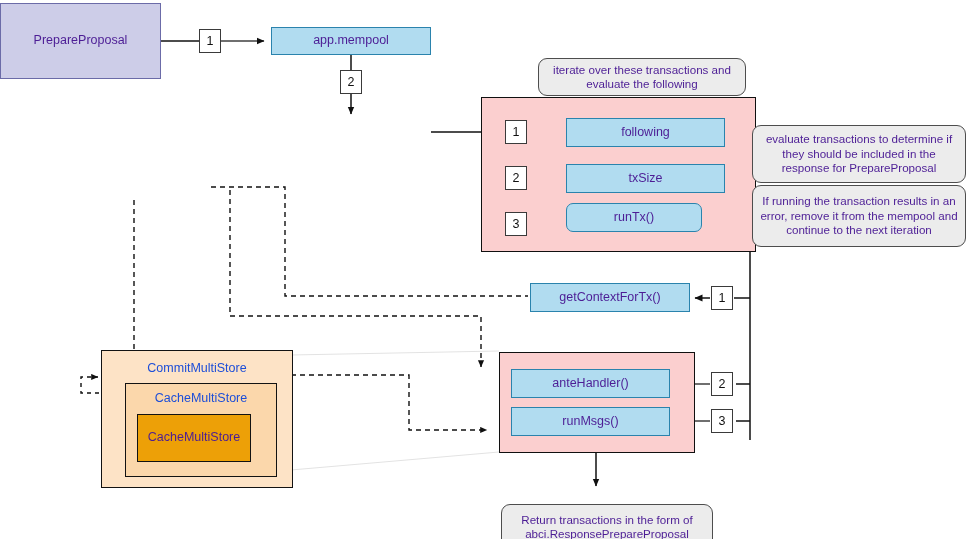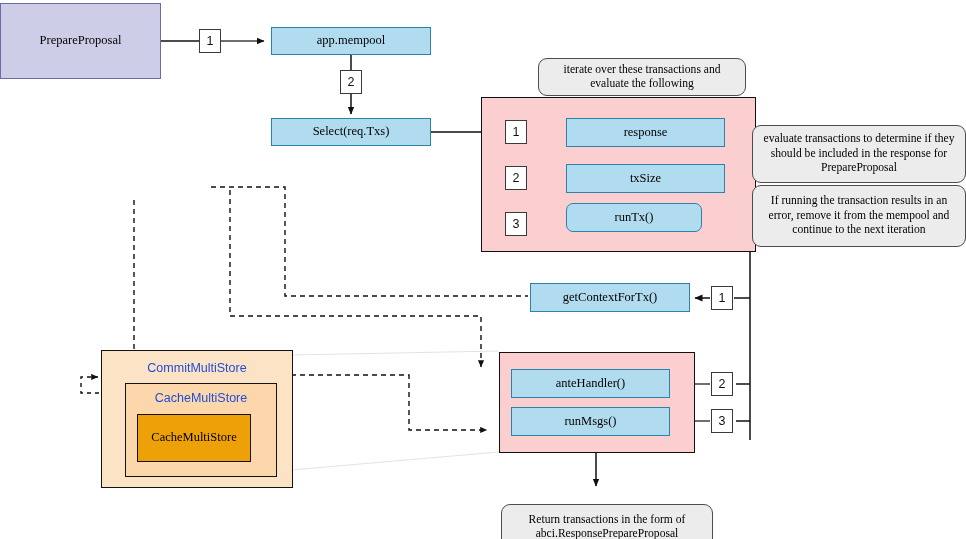--- a/index.html
+++ b/index.html
@@ -1,18 +1,18 @@
 <!DOCTYPE html>
 <html><head>
 <meta charset="utf-8">
 <style>
   html,body{margin:0;padding:0;background:#ffffff;}
   body{width:966px;height:539px;font-family:"Liberation Sans",sans-serif;overflow:hidden;}
   #stage{position:relative;width:966px;height:539px;background:#fff;}
-  .node{position:absolute;box-sizing:border-box;display:flex;align-items:center;justify-content:center;text-align:center;font-size:12.5px;color:#000000;line-height:1.25;font-family:Liberation Serif, serif;}
+  .node{position:absolute;box-sizing:border-box;display:flex;align-items:center;justify-content:center;text-align:center;font-size:12.5px;color:#4c1d95;line-height:1.25;}
   .blue{background:#b1dcf0;border:1.4px solid #2a83ad;}
   .purple{background:#cdcde8;border:1.4px solid #6b6ba8;}
   .pinkgroup{background:#fbcfcf;border:1.4px solid #101010;}
   .note{background:#ececec;border:1.4px solid #4d4d4d;border-radius:9px;padding:4px 6px;font-size:11.6px;}
   .orangeouter{background:#fde3c6;border:1.4px solid #121212;}
   .orangemid{background:#fbd7ab;border:1.4px solid #121212;}
   .orangecore{background:#eda007;border:1.4px solid #121212;}
   .grpLabel{position:absolute;width:100%;text-align:center;font-size:12.5px;color:#1d4ed8;}
   .badge{position:absolute;box-sizing:border-box;width:22px;height:24px;background:#ffffff;border:1.5px solid #3a3a3a;display:flex;align-items:center;justify-content:center;font-size:12.5px;color:#111;}
   svg.layer{position:absolute;left:0;top:0;width:966px;height:539px;pointer-events:none;}
@@ -87,39 +87,36 @@
   </div>
 
   <div class="node blue" style="left:271px;top:27px;width:160px;height:28px;">
     <span>app.mempool</span>
   </div>
 
   <div class="badge" style="left:340px;top:70px;">
     <span>2</span>
   </div>
 
-  <div class="node blue" style="left:271px;top:118px;width:160px;height:28px;">
-    <span>Select(req.Txs)</span>
-  </div>
 
 
   <div class="node pinkgroup" style="left:481px;top:97px;width:275px;height:155px;display:block;"></div>
 
   <div class="badge" style="left:505px;top:120px;">
     <span>1</span>
   </div>
   <div class="badge" style="left:505px;top:166px;">
     <span>2</span>
   </div>
   <div class="badge" style="left:505px;top:212px;">
     <span>3</span>
   </div>
 
   <div class="node blue" style="left:566px;top:118px;width:159px;height:29px;">
-    <span>response</span>
+    <span>following</span>
   </div>
   <div class="node blue" style="left:566px;top:164px;width:159px;height:29px;">
     <span>txSize</span>
   </div>
   <div class="node blue" style="left:566px;top:203px;width:136px;height:29px;border-radius:7px;">
     <span>runTx()</span>
   </div>
 
   <div class="node note" style="left:538px;top:58px;width:208px;height:38px;">
     <span>iterate over these transactions and evaluate the following</span>

